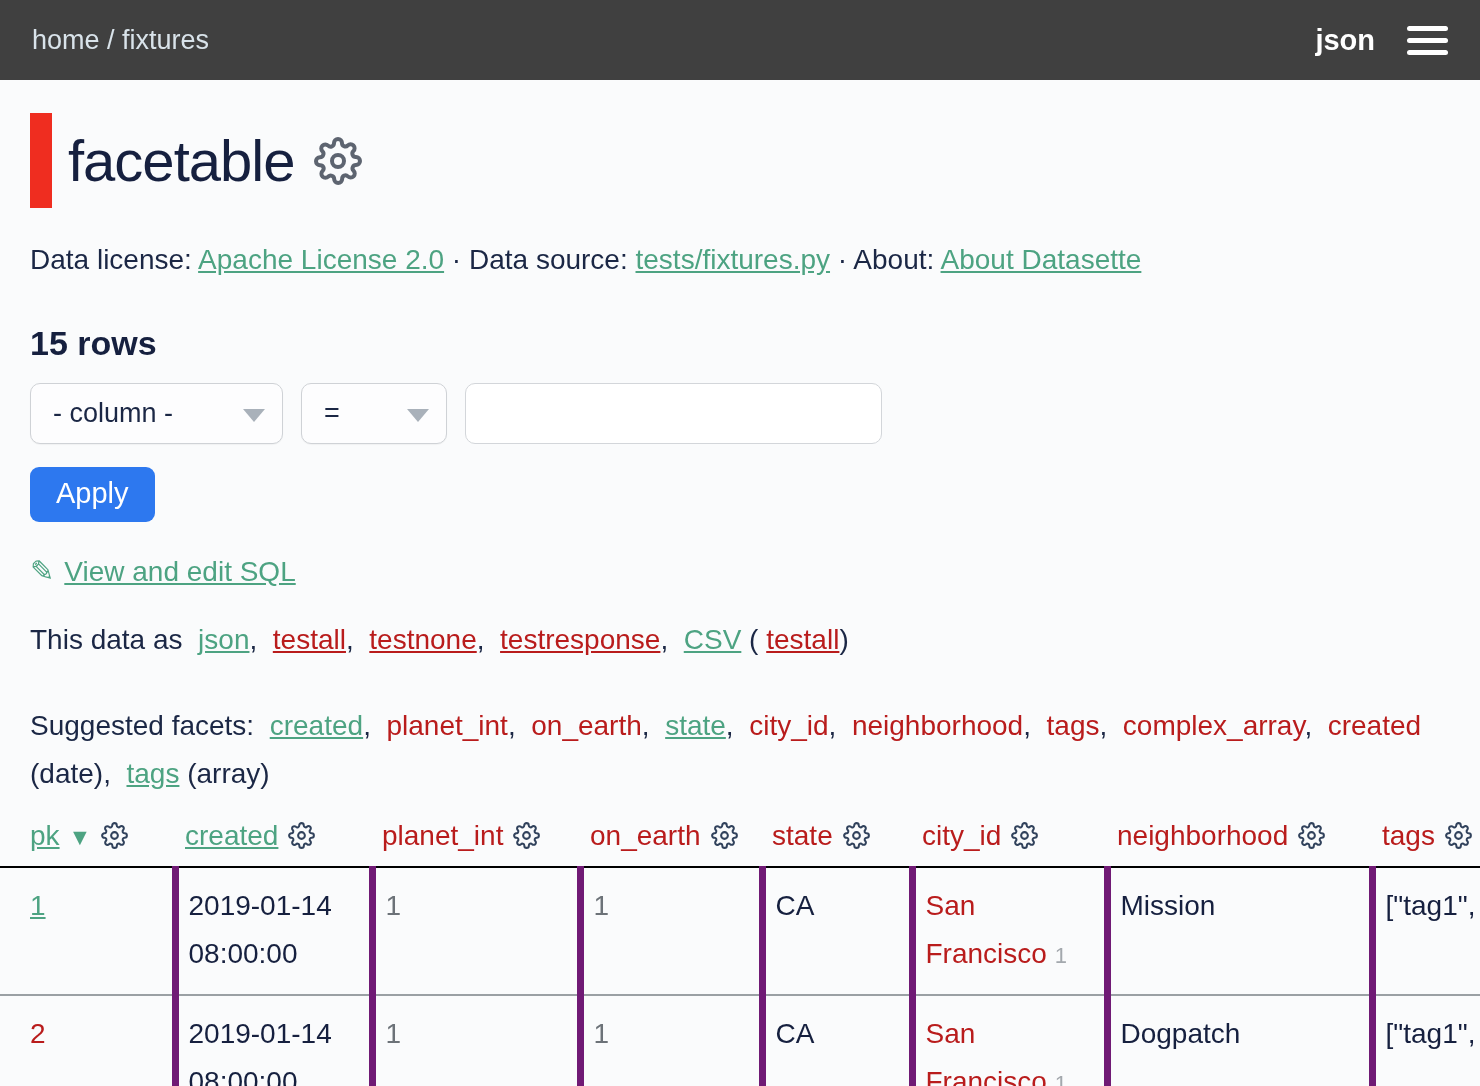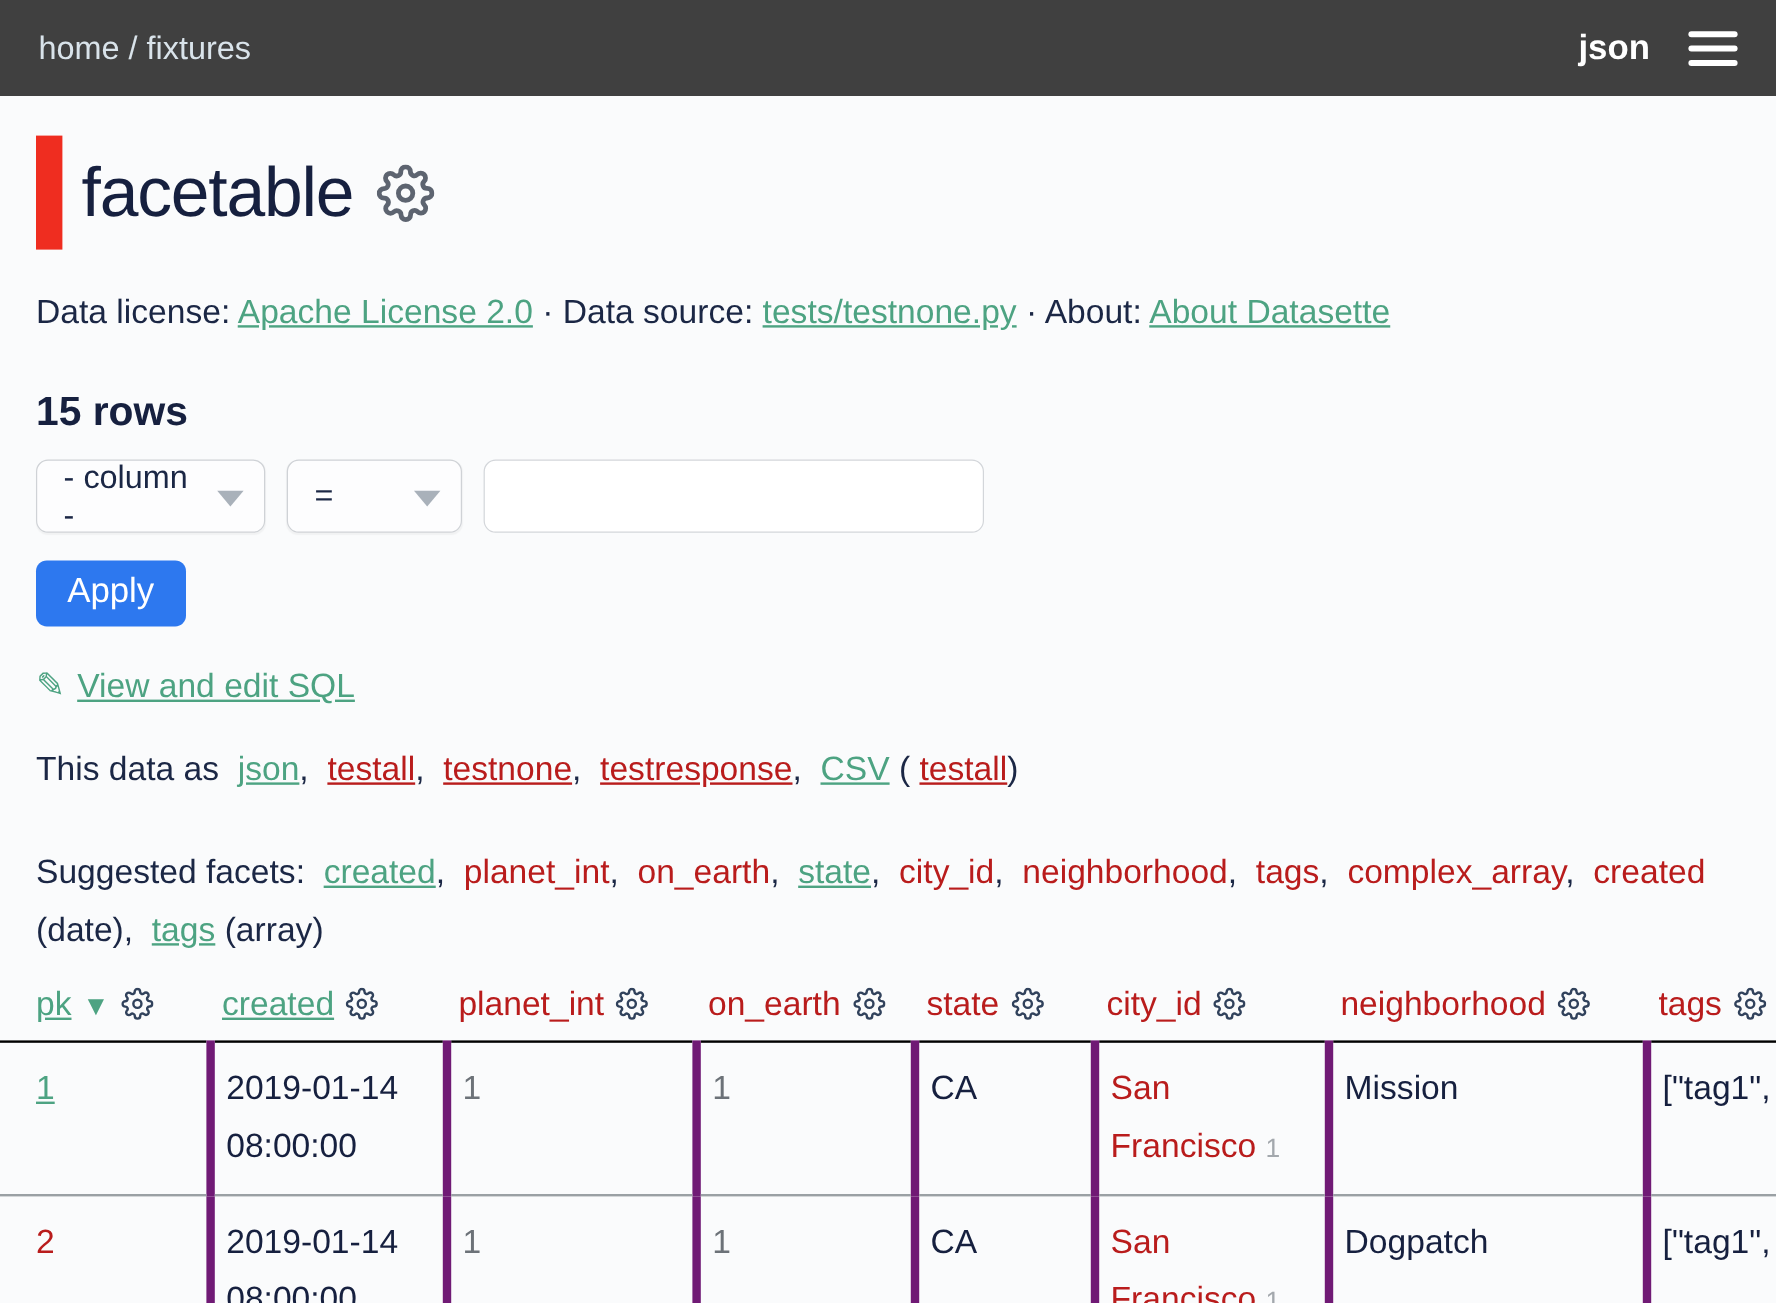--- a/index.html
+++ b/index.html
@@ -46,21 +46,21 @@
   .sel {
     position:relative; height:61px; border:1px solid #cfd2d6; border-radius:10px;
     background:#fdfdfe; display:flex; align-items:center;
     padding:0 50px 0 22px; font-size:27px; color:#1b2745;
     box-shadow:0 1px 1px rgba(0,0,0,.04); cursor:pointer;
   }
   .sel::after {
     content:""; position:absolute; right:17px; top:25px;
     border:11px solid transparent; border-top:13px solid #a9b1ba;
   }
-  .sel-column { width:191px; }
+  .sel-column { width:253px; }
   .sel-op { width:146px; }
   .filter-input {
     width:417px; height:61px; border:1px solid #d3d6da; border-radius:10px;
     background:#fff; font-size:27px; padding:0 18px;
     font-family:"Liberation Sans","DejaVu Sans",sans-serif;
   }
   .apply-btn {
     margin:23px 30px 0; display:inline-block; background:#2d78ef; color:#fff;
     border:none; border-radius:9px; font-size:29px; padding:10px 26px 12px;
     font-family:"Liberation Sans","DejaVu Sans",sans-serif; cursor:pointer;
@@ -119,21 +119,21 @@
   <span class="gear title-gear">
     <svg width="48" height="48" viewBox="0 0 24 24" fill="none" stroke="currentColor" stroke-width="2" stroke-linecap="round" stroke-linejoin="round">
         <circle cx="12" cy="12" r="3"></circle>
         <path d="M19.4 15a1.65 1.65 0 0 0 .33 1.82l.06.06a2 2 0 0 1 0 2.83 2 2 0 0 1-2.83 0l-.06-.06a1.65 1.65 0 0 0-1.82-.33 1.65 1.65 0 0 0-1 1.51V21a2 2 0 0 1-2 2 2 2 0 0 1-2-2v-.09A1.65 1.65 0 0 0 9 19.4a1.65 1.65 0 0 0-1.82.33l-.06.06a2 2 0 0 1-2.83 0 2 2 0 0 1 0-2.83l.06-.06a1.65 1.65 0 0 0 .33-1.82 1.65 1.65 0 0 0-1.51-1H3a2 2 0 0 1-2-2 2 2 0 0 1 2-2h.09A1.65 1.65 0 0 0 4.6 9a1.65 1.65 0 0 0-.33-1.82l-.06-.06a2 2 0 0 1 0-2.83 2 2 0 0 1 2.83 0l.06.06a1.65 1.65 0 0 0 1.82.33H9a1.65 1.65 0 0 0 1-1.51V3a2 2 0 0 1 2-2 2 2 0 0 1 2 2v.09a1.65 1.65 0 0 0 1 1.51 1.65 1.65 0 0 0 1.82-.33l.06-.06a2 2 0 0 1 2.83 0 2 2 0 0 1 0 2.83l-.06.06a1.65 1.65 0 0 0-.33 1.82V9a1.65 1.65 0 0 0 1.51 1H21a2 2 0 0 1 2 2 2 2 0 0 1-2 2h-.09a1.65 1.65 0 0 0-1.51 1z"></path>
       </svg>
   </span>
 </div>
 
 
 <div class="line">
-  <span class="pre">Data license: </span><a class="green">Apache License 2.0</a><span class="sep"> · </span><span class="pre">Data source: </span><a class="green">tests/testnone.py</a><span class="sep"> · </span><span class="pre">About: </span><a class="green">About Datasette</a>
+  <span class="pre">Data license: </span><a class="green">Apache License 2.0</a><span class="sep"> · </span><span class="pre">Data source: </span><a class="green">tests/fixtures.py</a><span class="sep"> · </span><span class="pre">About: </span><a class="green">About Datasette</a>
 </div>
 
 
 <h2>15 rows</h2>
 
 
 <div class="filter-row">
   <div class="sel sel-column">
     <span>- column -</span>
   </div>

